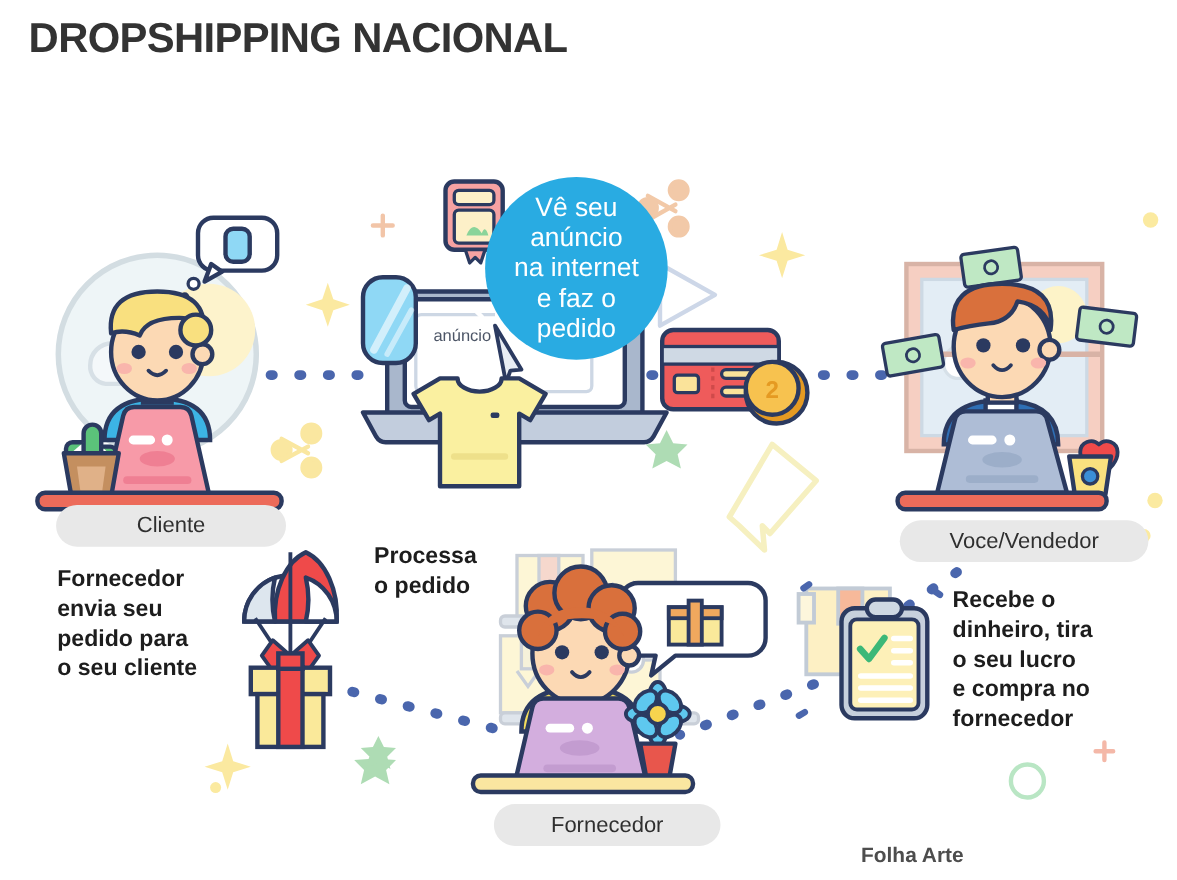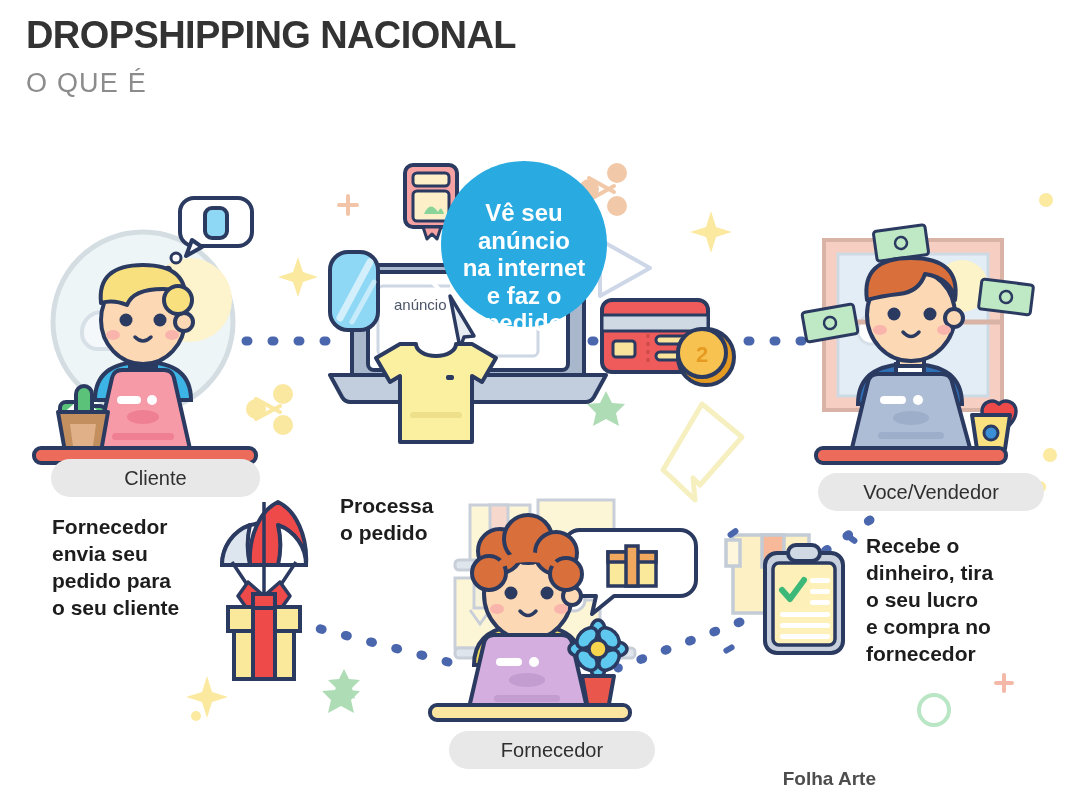--- a/index.html
+++ b/index.html
@@ -35,35 +35,34 @@
     line-height:1.28;text-align:left;white-space:pre-line;
   }
 
   .credit{
     position:absolute;right:18px;bottom:10px;
     font-size:19px;font-weight:bold;color:#4d4d4d;
   }
 
   
   .bubble-txt{
-    position:absolute;color:#ffffff;font-size:24px;font-weight:bold;
+    position:absolute;color:#ffffff;font-size:24px;font-weight:normal;
     line-height:1.15;text-align:center;white-space:pre-line;
-    display:flex;align-items:center;justify-content:center;margin-top:24px;
+    display:flex;align-items:center;justify-content:center;
   }
   svg{display:block;}
   .layer{position:absolute;left:0;top:0;width:1070px;height:800px;}
 </style>
 </head>
 <body>
 
 <div id="stage">
 
   <div class="hdr">
     <div class="hdr-title">DROPSHIPPING NACIONAL</div>
-    <div class="hdr-sub">O QUE É</div>
   </div>
 
   <svg class="layer" viewBox="0 0 1070 800">
 
     <g fill="none" stroke="#f6f0c0" stroke-width="5" stroke-linejoin="round">
       <path d="M702 404 L742 437 L700 485 L693 478 L695 500 L672 478 L663 470 Z"></path>
     </g>
 
     <circle cx="934" cy="710" r="15" fill="none" stroke="#b9e6c4" stroke-width="4"></circle>
 

